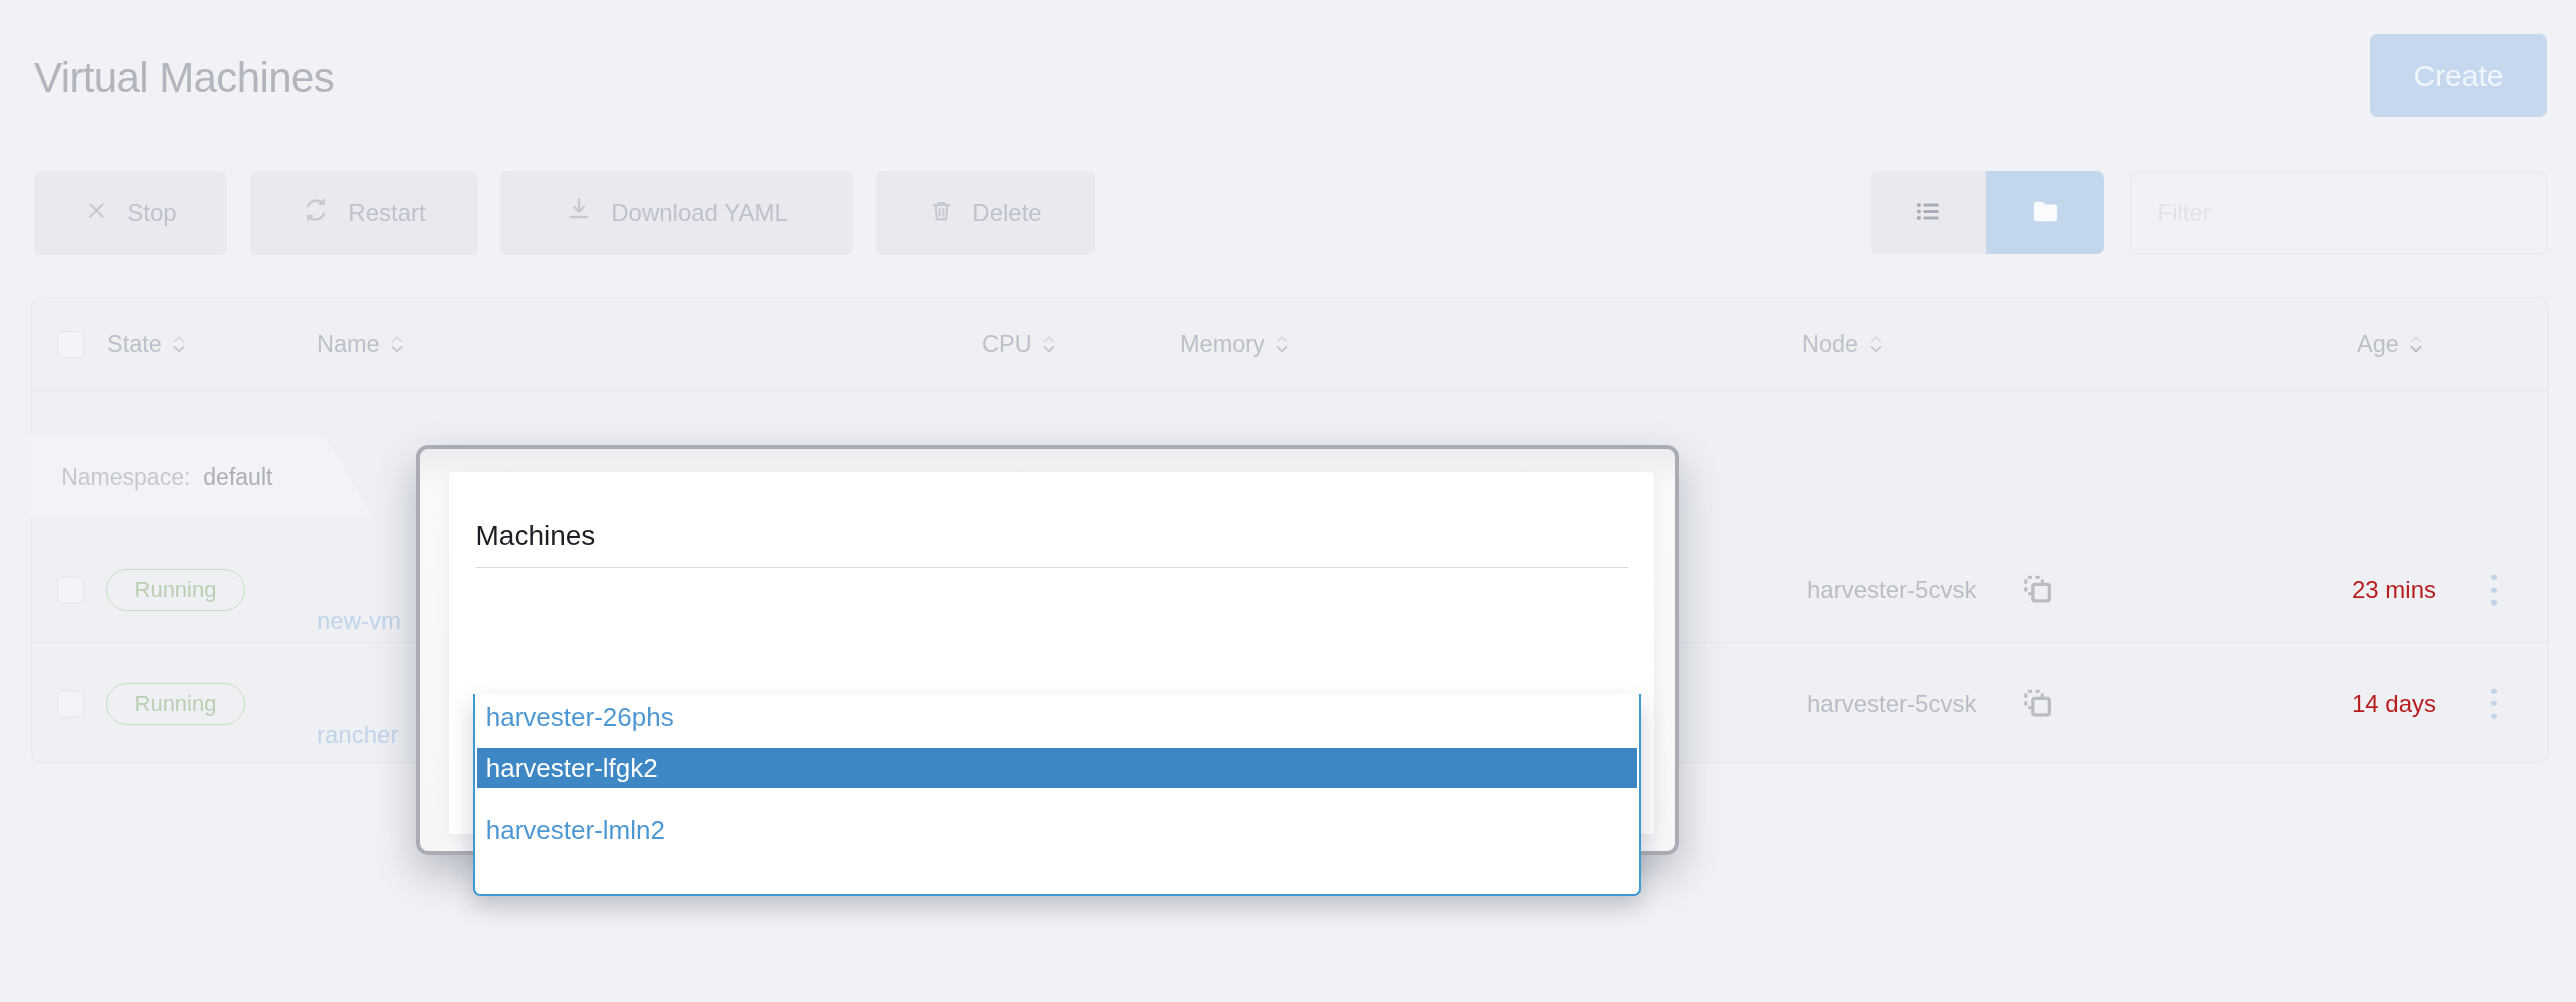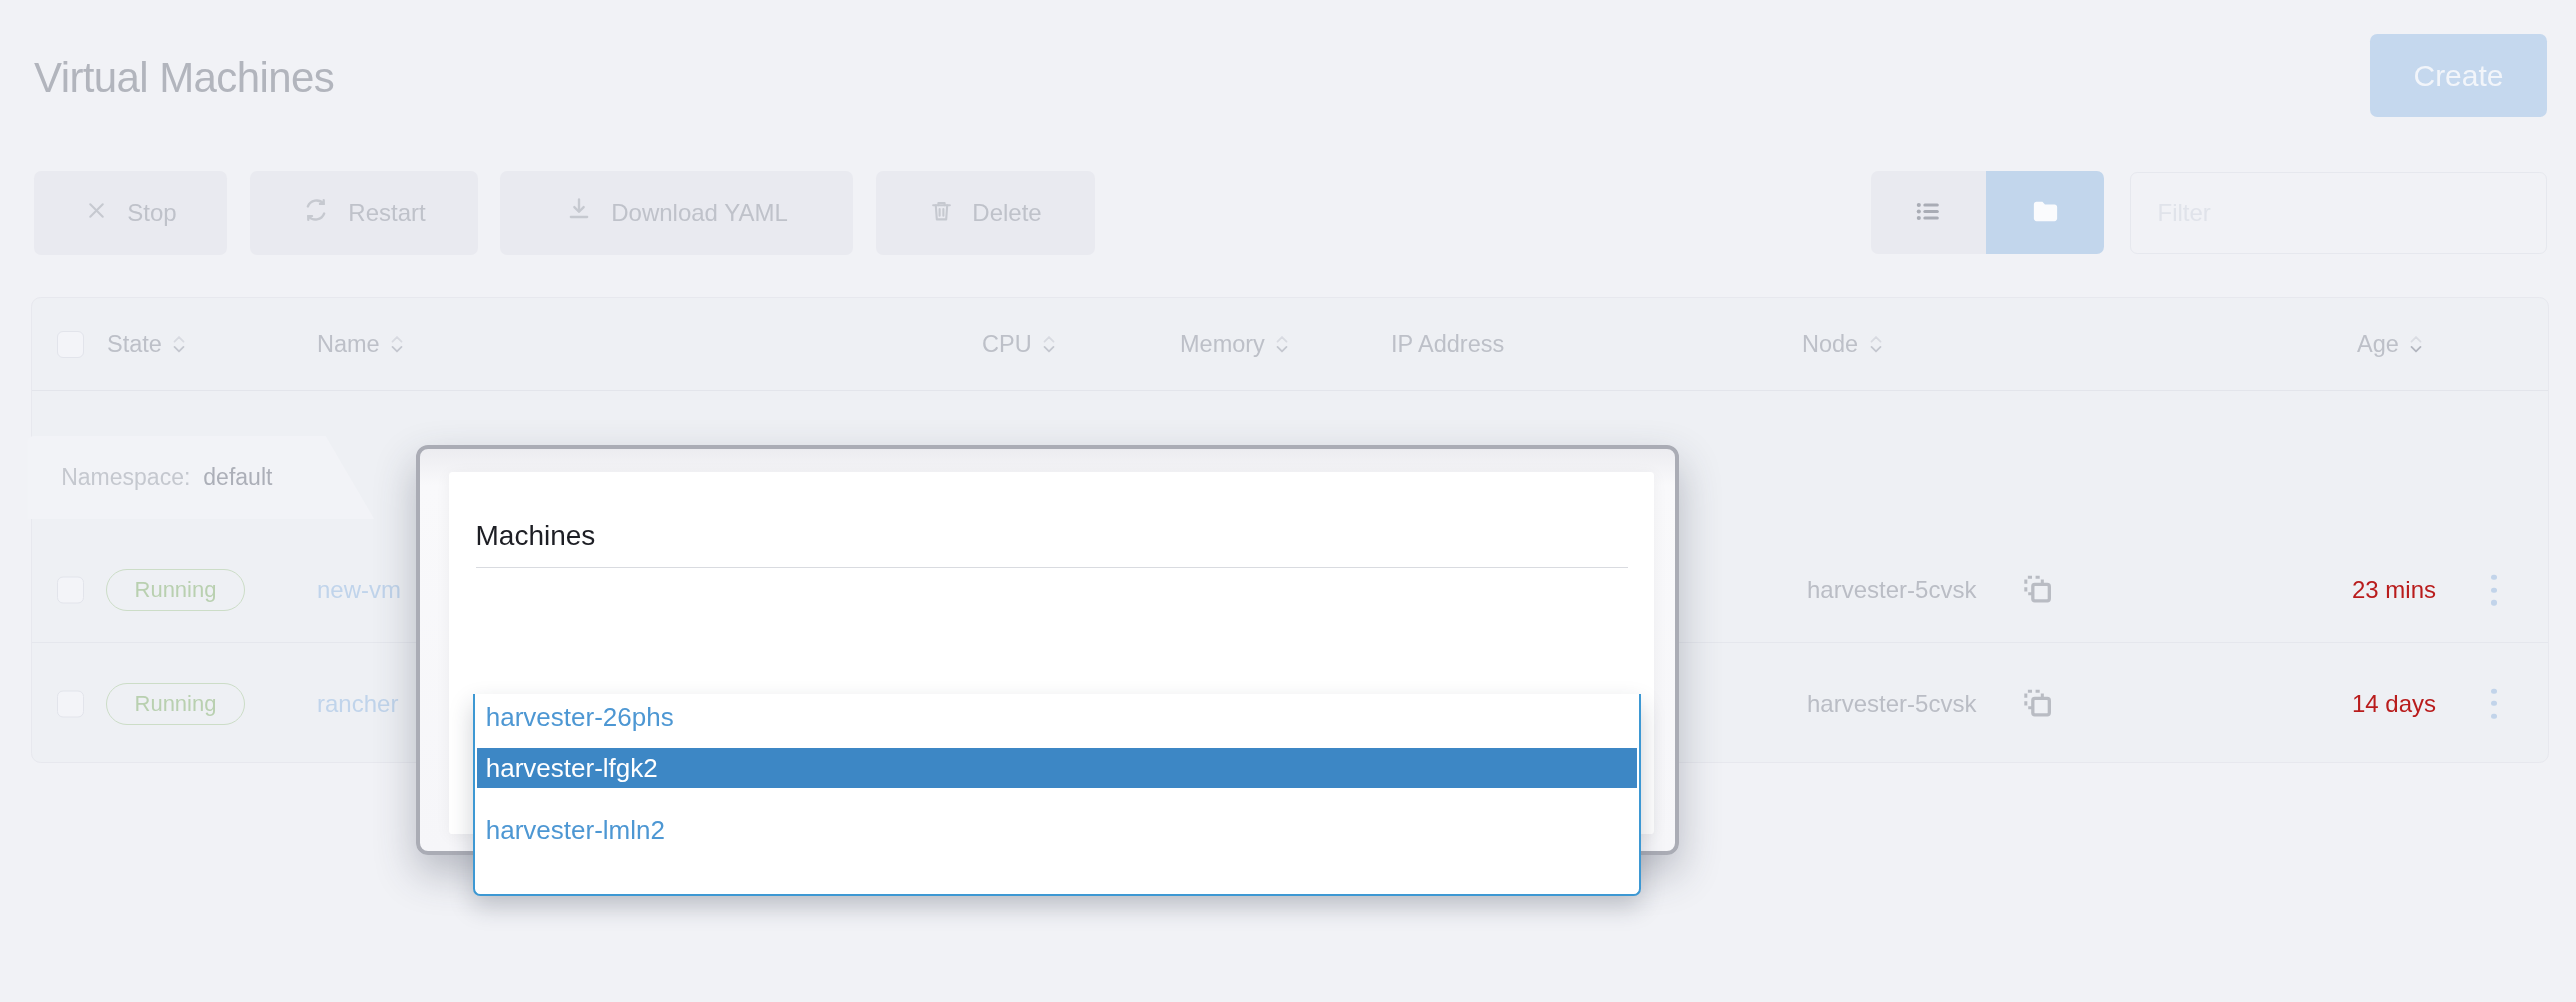--- a/index.html
+++ b/index.html
@@ -55,21 +55,21 @@
   .ns-label { color:#c5c8cf; margin-right:13px; }
   .ns-value { color:#acafb8; }
 
   .row { position:absolute; left:0; right:0; height:104px; }
   .row-1 { top:240px; } .row-2 { top:345px; height:121px; }
   .row-divider { position:absolute; left:0; right:0; top:344px; height:1.2px; background:#e5e7ed; }
   .rc { position:absolute; top:50%; transform:translateY(-50%); }
   .row .checkbox { left:25px; }
   .state-badge { left:74px; width:139px; height:42px; border:1.8px solid #ccddc7; border-radius:22px;
                  color:#b9d0b0; font-size:22px; display:flex; align-items:center; justify-content:center; }
-  .cell-name { left:285px; font-size:24px; color:#c0d4eb; }
+  .cell-name { left:285px; font-size:24px; color:#c0d4eb;margin-top:31px; }
   .cell-node { left:1775px; font-size:24px; color:#babdc5; }
   .copy-ic { left:1989px; }
   .cell-age { left:2049px; width:355px; text-align:right; font-size:24px; color:#b91c1c; }
   .kebab { left:2447px; width:30px; display:flex; flex-direction:column; align-items:center; gap:7.2px;
            background:none; border:none; }
   .kebab i { width:5.4px; height:5.4px; border-radius:50%; background:#c2d4ea; }
 
   
   .modal { position:absolute; left:416px; top:445px; width:1263px; height:410px;
            border:4.2px solid #aaacb5; border-radius:12px;
@@ -198,23 +198,20 @@
       </div>
     <div class="th th-memory">
         <span>Memory</span>
       <span class="sort">
           <svg width="18" height="26.5" viewBox="0 0 20 28" fill="none" stroke-linecap="round" stroke-linejoin="round" stroke-width="2">
             <path d="M5 11l5-5 5 5" stroke="#d8dae1"></path>
             <path d="M5 17l5 5 5-5" stroke="#c4c7cf"></path>
           </svg>
         </span>
       </div>
-    <div class="th th-ip">
-        <span>IP Address</span>
-      </div>
     <div class="th th-node">
         <span>Node</span>
       <span class="sort">
           <svg width="18" height="26.5" viewBox="0 0 20 28" fill="none" stroke-linecap="round" stroke-linejoin="round" stroke-width="2">
             <path d="M5 11l5-5 5 5" stroke="#d8dae1"></path>
             <path d="M5 17l5 5 5-5" stroke="#c4c7cf"></path>
           </svg>
         </span>
       </div>
     <div class="th th-age">

